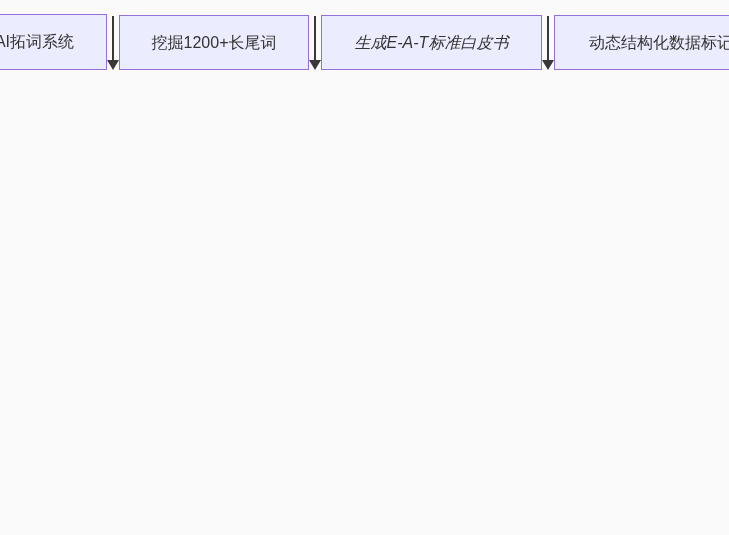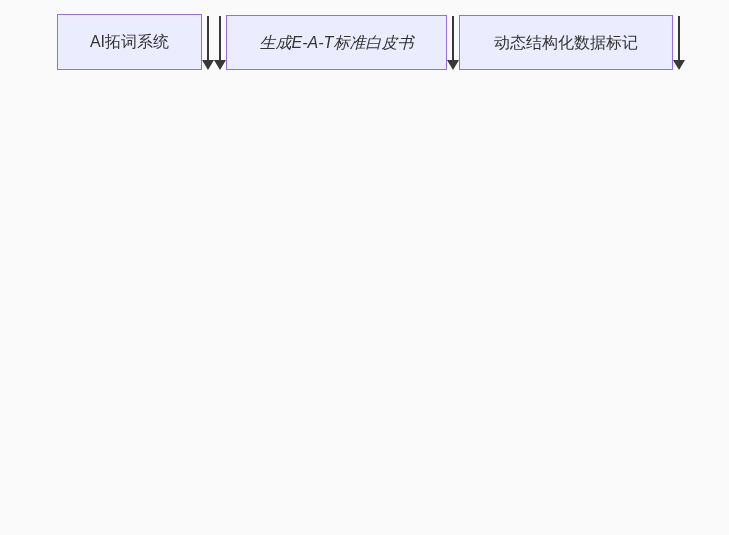--- a/index.html
+++ b/index.html
@@ -67,20 +67,23 @@
 
   <div class="node node-1">
     <span>AI拓词系统</span>
   </div>
 
   <div class="connector">
     <div class="line"></div>
     <div class="arrowhead"></div>
   </div>
 
+  <div class="node node-2">
+    <span>挖掘1200+长尾词</span>
+  </div>
 
   <div class="connector">
     <div class="line"></div>
     <div class="arrowhead"></div>
   </div>
 
   <div class="node node-3">
     <span>生成E-A-T标准白皮书</span>
   </div>
 

